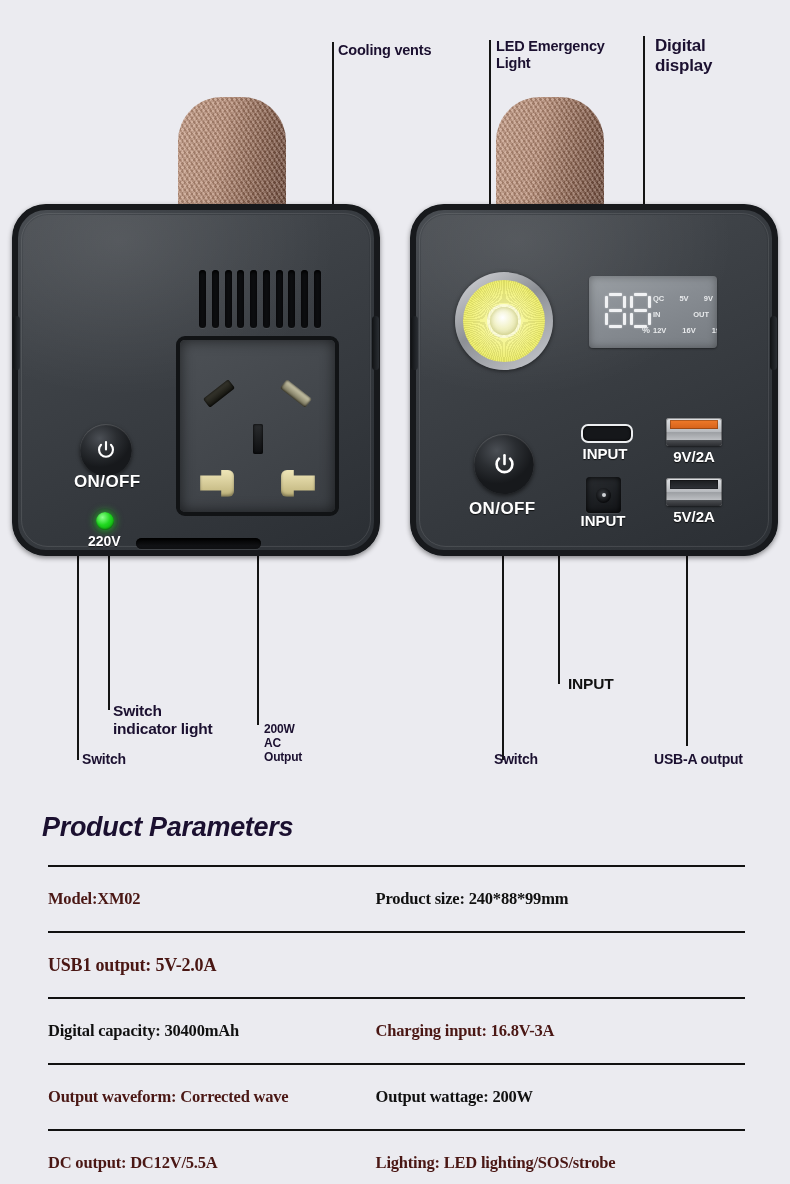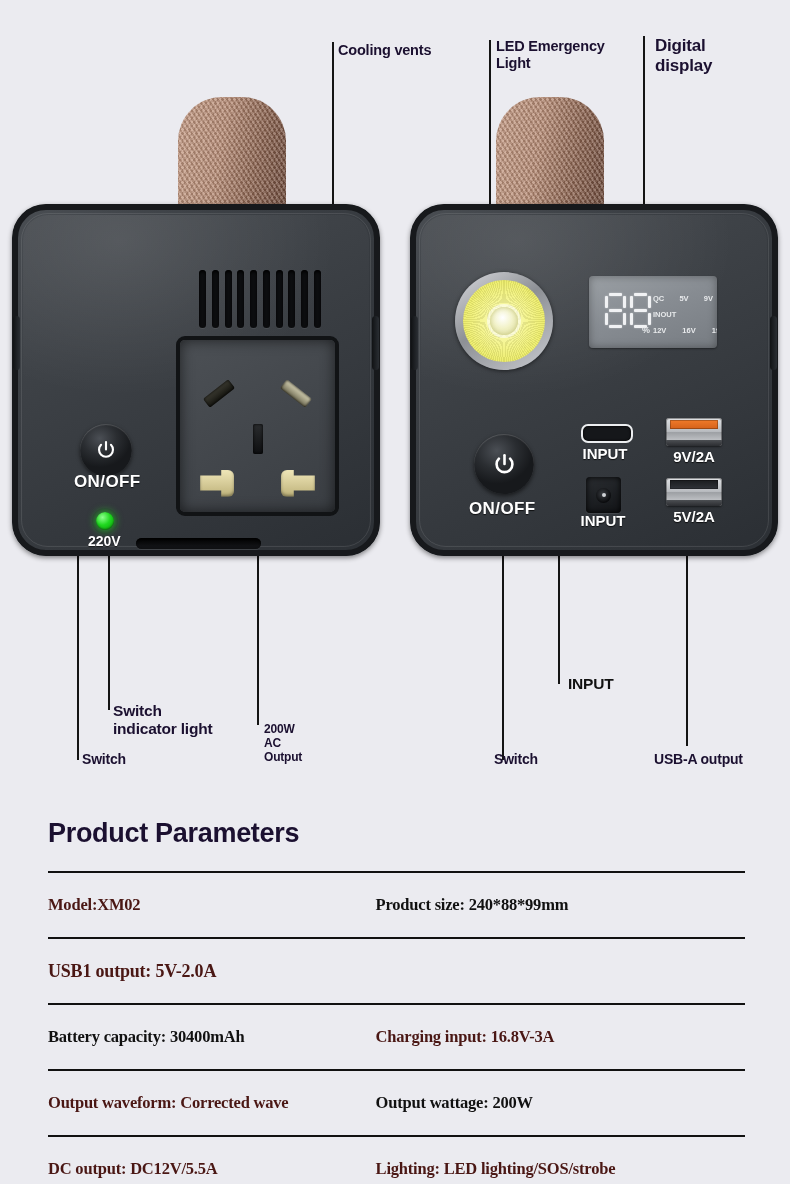--- a/index.html
+++ b/index.html
@@ -216,22 +216,22 @@
   .usb .dark{position:absolute;left:0;right:0;bottom:0;height:22%;
     background:linear-gradient(180deg,#4c4f53,#2b2d31);}
   .port-lbl{
     position:absolute;color:#fff;font-weight:700;text-align:center;
     text-shadow:0 1px 1px rgba(0,0,0,.75);
   }
 
   
   .params{position:absolute;left:0;top:800px;width:790px;}
   .params h2{
-    margin:18px;padding:0 0 0 30px;
-    color:#1b1030;font-size:27px;font-weight:700;letter-spacing:-.3px;
+    margin:12px;padding:0 0 0 30px;
+    color:#1b1030;font-size:27px;font-weight:700;letter-spacing:-.3px;font-style:italic;
   }
   .ptable{margin:22px 45px 0 48px;}
   .prow{
     display:flex;align-items:center;
     height:64px;
     border-top:2px solid #111;
   }
   .prow:last-child{border-bottom:2px solid #111;}
   .pcell{font-size:16.5px;font-weight:700;letter-spacing:-.2px;font-family:Liberation Serif, serif;}
   .pcell.left{width:47%;}
@@ -357,21 +357,21 @@
           <i class="sf"></i>
           <i class="sg"></i>
       </div>
     </div>
     <div class="tags" style="left:64px;top:18px;width:60px;font-size:7.5px;">
       <div class="row" style="justify-content:space-between;">
         <span>QC</span>
         <span>5V</span>
         <span>9V</span>
       </div>
-      <div class="row" style="justify-content:flex-start;margin-top:7px;">
+      <div class="row" style="justify-content:space-between;margin-top:7px;">
         <span>IN</span>
         <span style="margin-right:4px;">OUT</span>
       </div>
       <div class="row" style="justify-content:space-between;margin-top:7px;gap:16px;">
         <span>12V</span>
         <span>16V</span>
         <span>19V</span>
       </div>
     </div>
     <div class="tags" style="left:53px;top:49px;font-size:9px;">%</div>
@@ -412,21 +412,21 @@
       <div class="prow">
         <div class="pcell left c-red">Model:XM02</div>
         <div class="pcell right c-dark">Product size: 240*88*99mm</div>
       </div>
 
       <div class="prow">
         <div class="pcell left c-red" style="font-size:18px;">USB1 output: 5V-2.0A</div>
       </div>
 
       <div class="prow">
-        <div class="pcell left c-dark">Battery capacity: 30400mAh</div>
+        <div class="pcell left c-dark">Digital capacity: 30400mAh</div>
         <div class="pcell right c-red">Charging input: 16.8V-3A</div>
       </div>
 
       <div class="prow">
         <div class="pcell left c-red">Output waveform: Corrected wave</div>
         <div class="pcell right c-dark">Output wattage: 200W</div>
       </div>
 
       <div class="prow">
         <div class="pcell left c-red">DC output: DC12V/5.5A</div>

